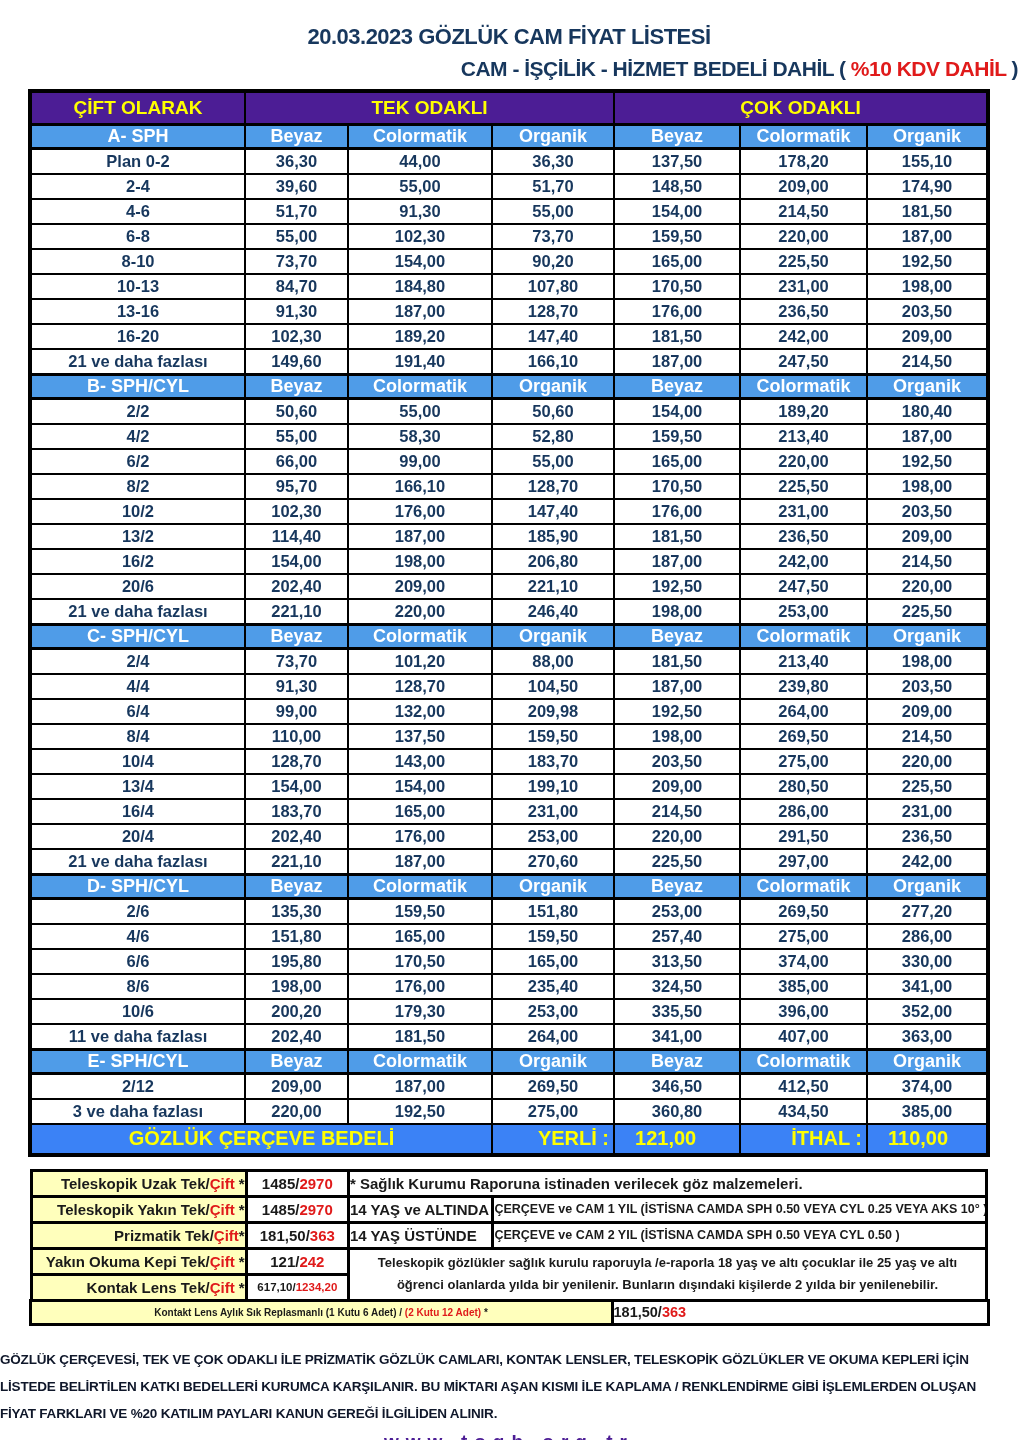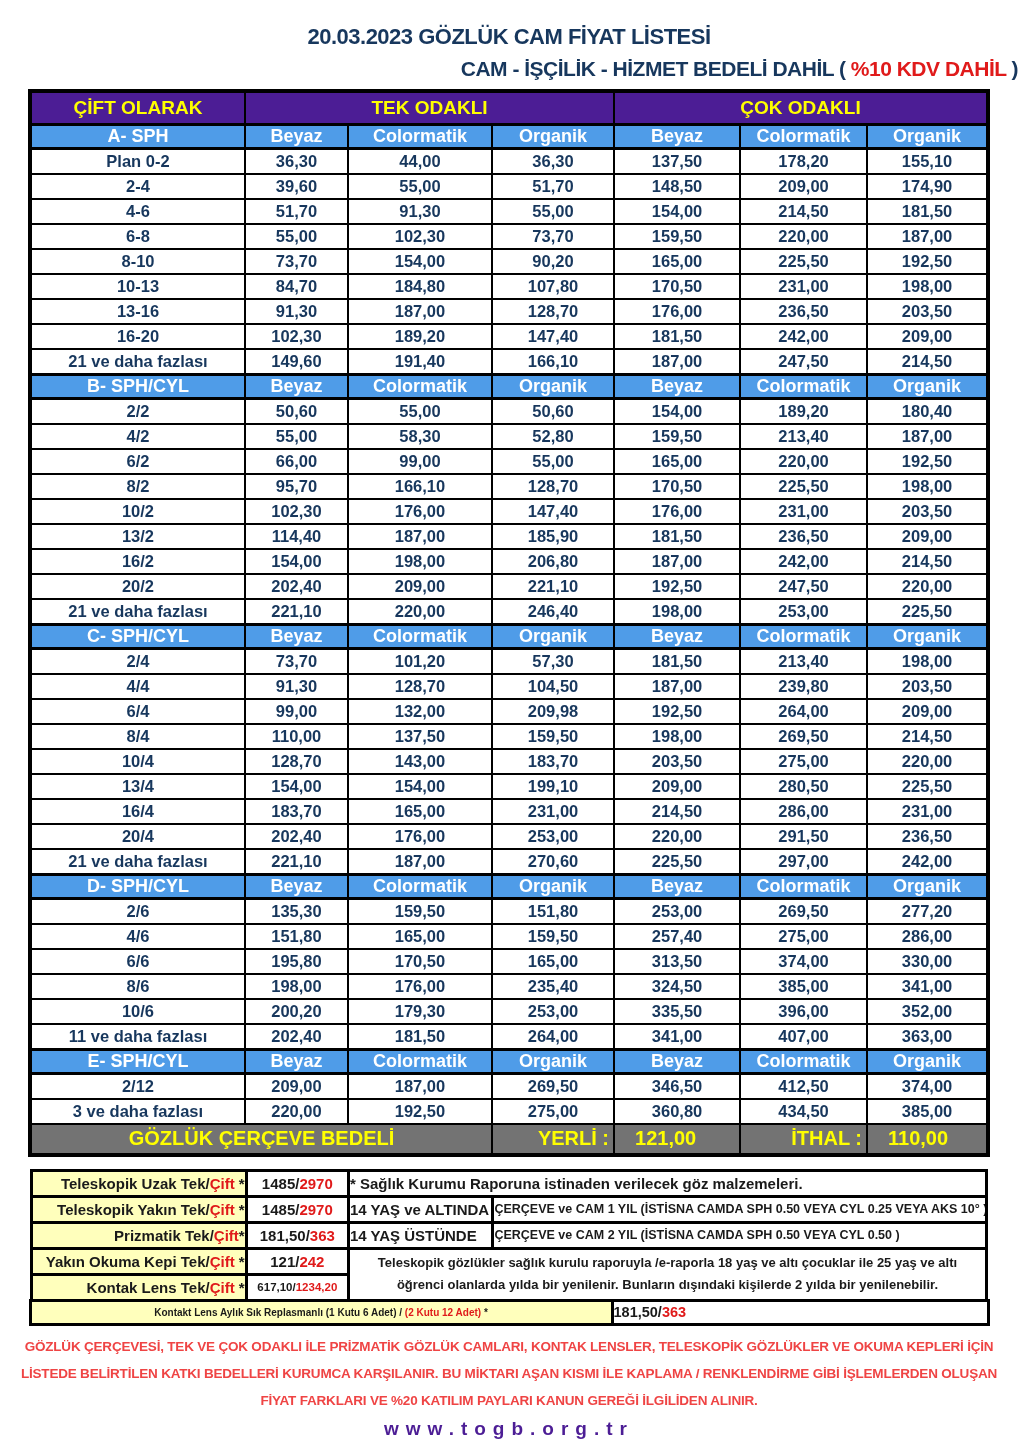--- a/index.html
+++ b/index.html
@@ -54,21 +54,21 @@
     border-top-width: 3px;
     border-bottom-width: 3px;
   }
   tr.data td {
     color: #17375d;
     font-size: 16.5px;
     height: 23px;
     line-height: 23px;
   }
   tr.frame td {
-    background: #737373;
+    background: #3b82f6;
     color: #ffff00;
     font-size: 20px;
     height: 31px;
   }
   tr.frame td.fr-label { text-align: center; }
   tr.frame td.fr-r { text-align: right; padding-right: 4px; }
   tr.frame td.fr-l { text-align: left; padding-left: 20px; }
   table.annex1, table.annex2 {
     width: 958px;
     margin: 12px auto 0 auto;
@@ -98,23 +98,23 @@
   td.detail{ text-align: left; padding-left: 6px; font-size: 12.5px; }
   td.tele  { text-align: center; font-size: 13px; line-height: 22px; }
   td.albl2 {
     background: #ffffbc;
     text-align: center;
     font-size: 10px;
     height: 24px;
   }
   td.aval2 { text-align: left; padding-left: 6px; font-size: 14.5px; }
   .footer {
-    margin-top: 7px;
-    text-align: center;
-    color: #ef4444;
+    margin-top: 20px;
+    text-align: left;
+    color: #0f172a;
     font-size: 13.5px;
     line-height: 27px;
     letter-spacing: -0.2px;
   }
   .website {
     margin-top: 4px;
     text-align: center;
     color: #4c1d95;
     font-size: 19px;
     letter-spacing: 7px;
@@ -298,21 +298,21 @@
       <tr class="data">
         <td>16/2</td>
         <td>154,00</td>
         <td>198,00</td>
         <td>206,80</td>
         <td>187,00</td>
         <td>242,00</td>
         <td>214,50</td>
       </tr>
       <tr class="data">
-        <td>20/2</td>
+        <td>20/6</td>
         <td>202,40</td>
         <td>209,00</td>
         <td>221,10</td>
         <td>192,50</td>
         <td>247,50</td>
         <td>220,00</td>
       </tr>
       <tr class="data">
         <td>21 ve daha fazlası</td>
         <td>221,10</td>
@@ -328,21 +328,21 @@
         <td>Colormatik</td>
         <td>Organik</td>
         <td>Beyaz</td>
         <td>Colormatik</td>
         <td>Organik</td>
       </tr>
       <tr class="data">
         <td>2/4</td>
         <td>73,70</td>
         <td>101,20</td>
-        <td>57,30</td>
+        <td>88,00</td>
         <td>181,50</td>
         <td>213,40</td>
         <td>198,00</td>
       </tr>
       <tr class="data">
         <td>4/4</td>
         <td>91,30</td>
         <td>128,70</td>
         <td>104,50</td>
         <td>187,00</td>

